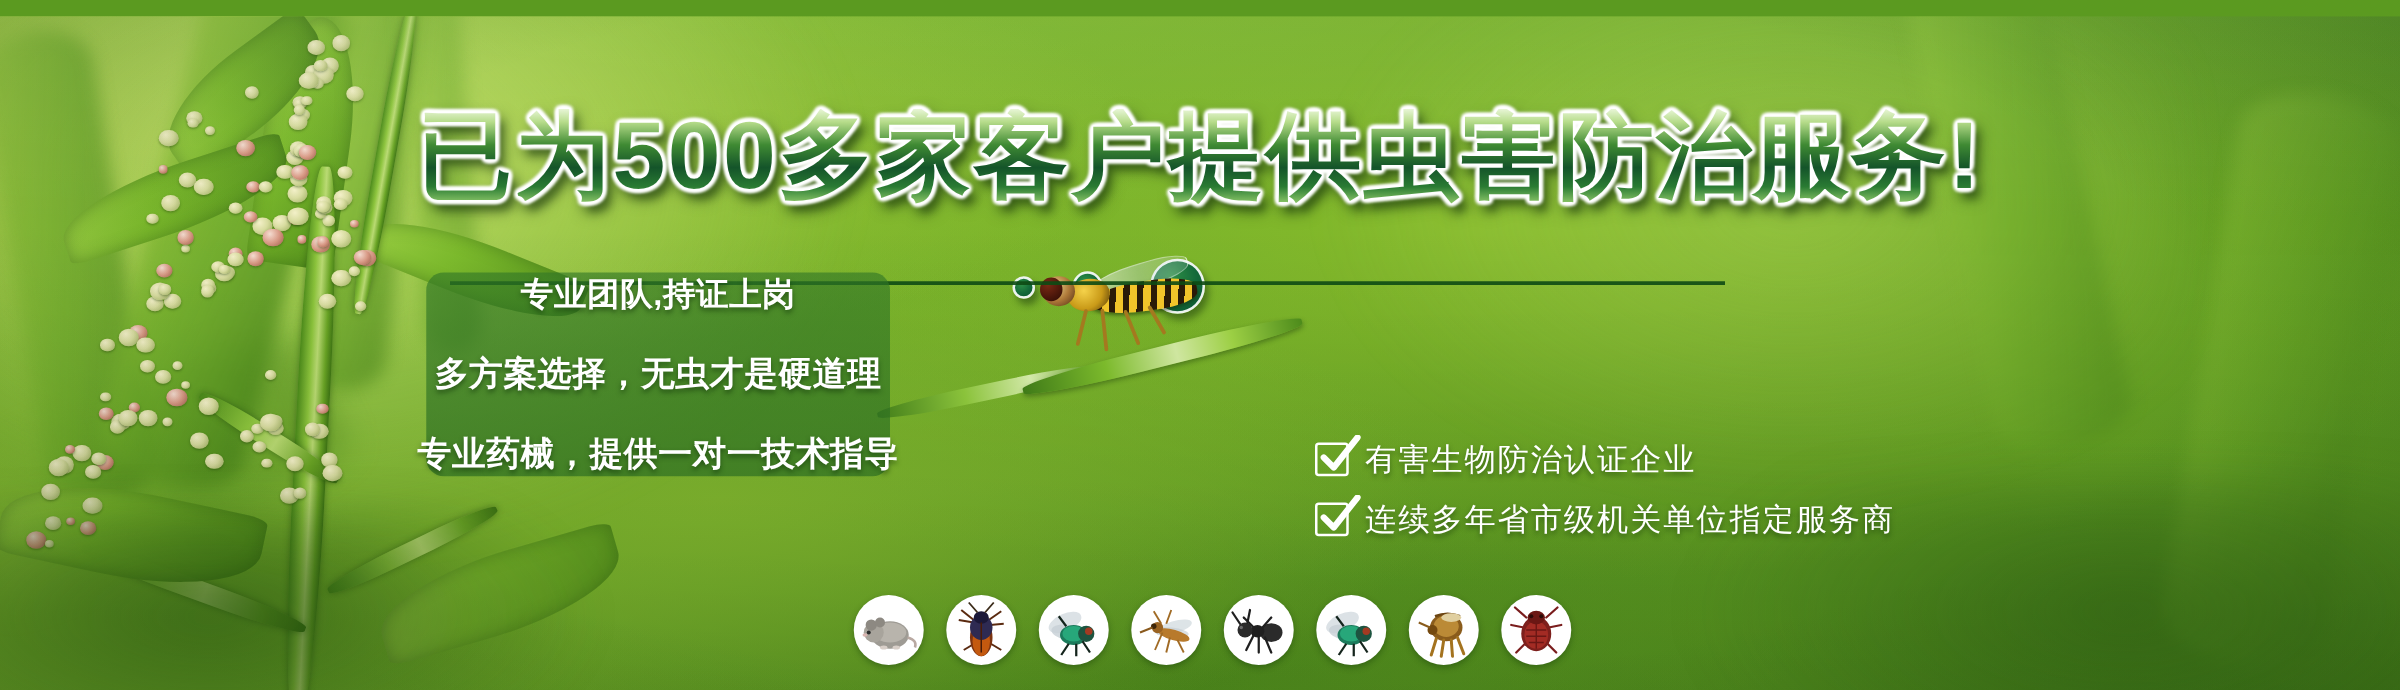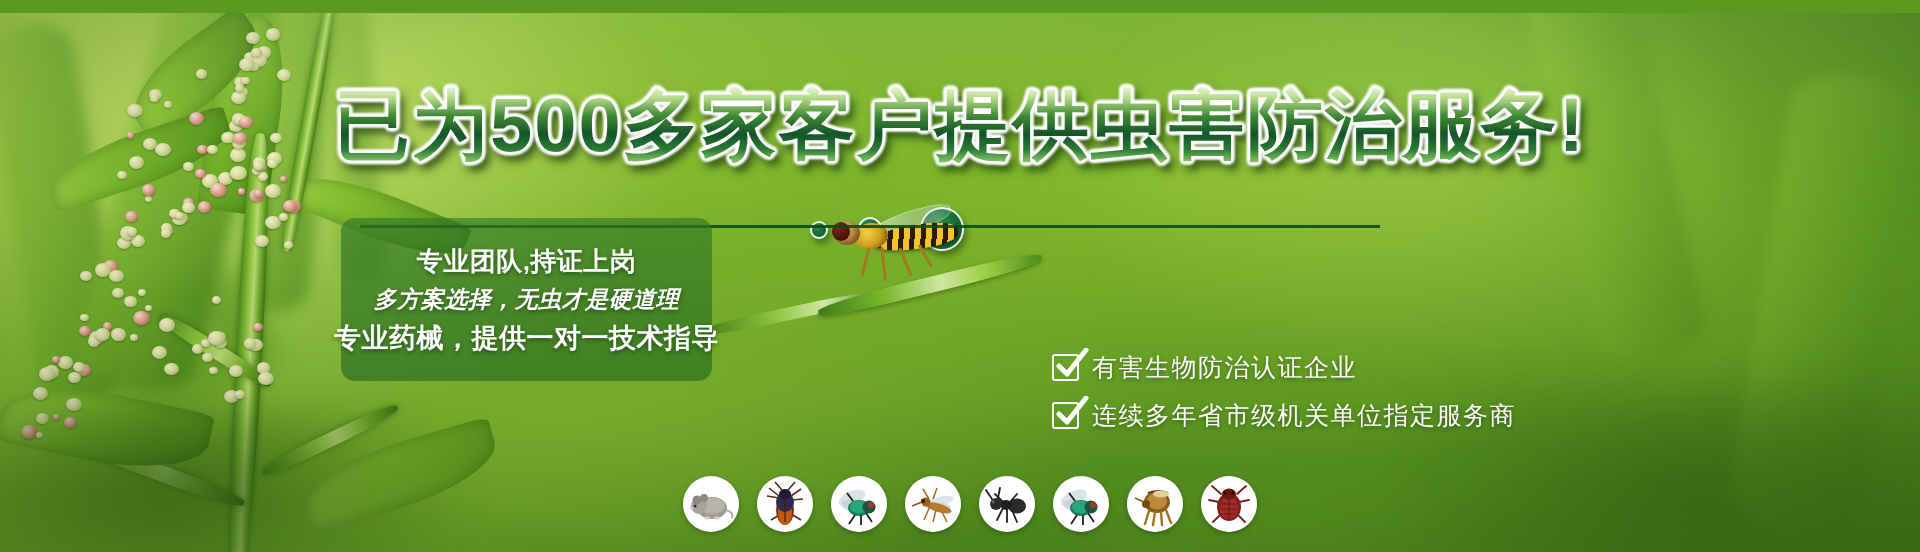--- a/index.html
+++ b/index.html
@@ -192,29 +192,29 @@
 
   
   .panel {
     position:absolute; left:341px; top:205px; width:371px; height:163px;
     background:linear-gradient(180deg, rgba(48,118,38,.62) 0%, rgba(44,110,34,.70) 100%);
     border-radius:14px;
   }
   .panel-lines {
     position:absolute; left:341px; top:205px; width:371px; height:163px;
     display:flex; flex-direction:column; justify-content:center; align-items:center;
-    gap:5px;
+    gap:28px;
   }
   .p-line {
     color:#ffffff; font-weight:bold; white-space:nowrap;
     text-shadow:0 2px 4px rgba(10,40,5,.55);
     letter-spacing:.5px;
   }
   .p-line.n1 { font-size:26px; }
-  .p-line.n2 { font-size:23px;font-style:italic; }
+  .p-line.n2 { font-size:27px; }
   .p-line.n3 { font-size:27px; }
 
   
   .rule {
     position:absolute; left:360px; top:212px; width:1020px; height:3px;
     background:#0d4a14; opacity:.9;
   }
 
   
   .checklist { position:absolute; left:1052px; top:330px; width:560px; }

